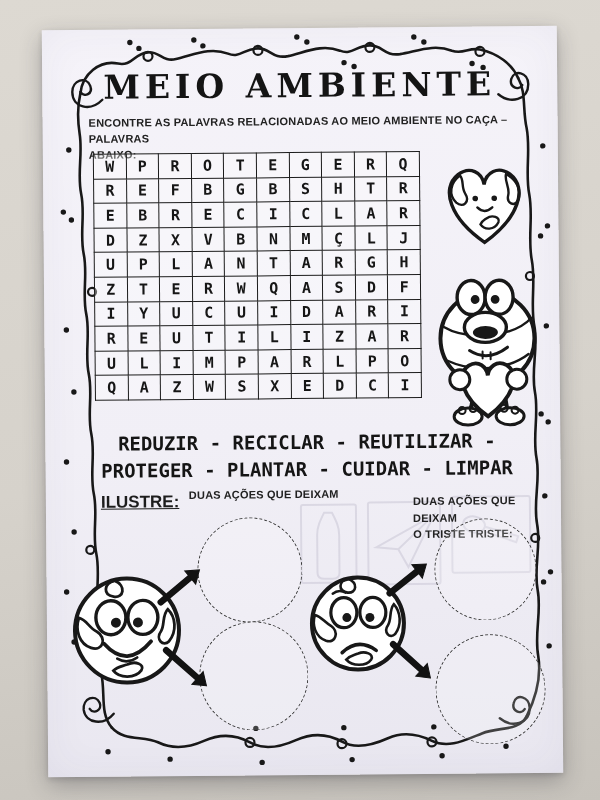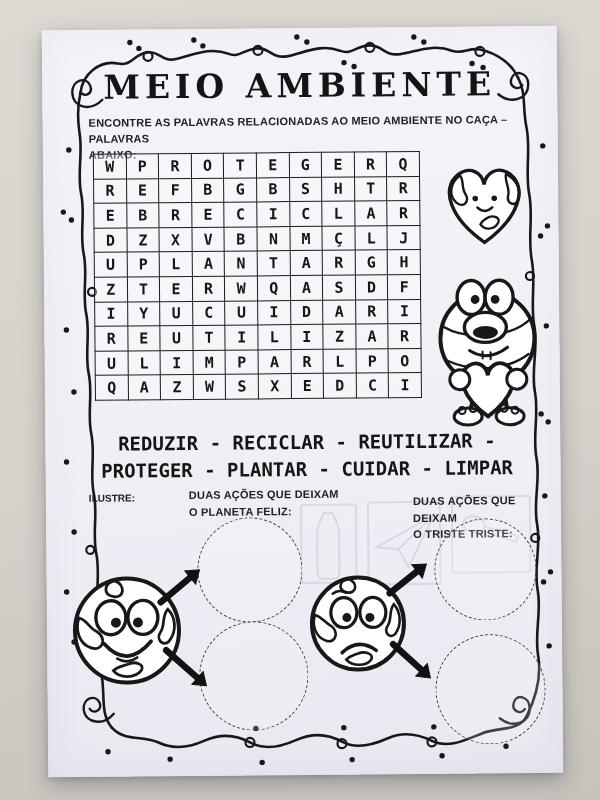--- a/index.html
+++ b/index.html
@@ -37,21 +37,21 @@
     width:31.6px;height:23.6px;border:1.7px solid #1c1c1c;text-align:center;
     font-family:"DejaVu Sans Mono", monospace;font-weight:bold;font-size:15px;
     color:#161616;padding:0;
   }
   .word-list{
     position:absolute;top:401px;left:4px;width:100%;text-align:center;
     font-family:"DejaVu Sans Mono", monospace;font-weight:bold;font-size:19px;
     color:#151515;line-height:1.42;
   }
   .illustrate-label{
-    position:absolute;left:43px;top:463px;font-size:10px;font-weight:bold;color:#1d1d1d;
+    position:absolute;left:55px;top:463px;font-size:17px;font-weight:bold;color:#1d1d1d;text-decoration:underline;
   }
   .prompt{font-size:11px;font-weight:bold;color:#222;line-height:1.5;letter-spacing:.2px;}
   .prompt span{display:block;}
   .prompt-happy{position:absolute;left:143px;top:458px;}
   .prompt-sad{position:absolute;left:367px;top:466px;}
   .slot{
     position:absolute;border:1.7px dashed #3c3c3c;border-radius:50%;
     background:rgba(255,255,255,.18);
   }
   .slot-h1{left:151px;top:489px;width:103px;height:103px;}
@@ -330,21 +330,20 @@
 
     <div class="word-list">
       <div>REDUZIR - RECICLAR - REUTILIZAR -</div>
       <div>PROTEGER - PLANTAR - CUIDAR - LIMPAR</div>
     </div>
 
     <div class="illustrate-label">ILUSTRE:</div>
 
     <div class="prompt prompt-happy">
       <span>DUAS AÇÕES QUE DEIXAM</span>
-      <span>O PLANETA FELIZ:</span>
     </div>
     <div class="prompt prompt-sad">
       <span>DUAS AÇÕES QUE DEIXAM</span>
       <span>O TRISTE TRISTE:</span>
     </div>
 
     <div class="slot slot-h1"></div>
     <div class="slot slot-h2"></div>
     <div class="slot slot-s1"></div>
     <div class="slot slot-s2"></div>

